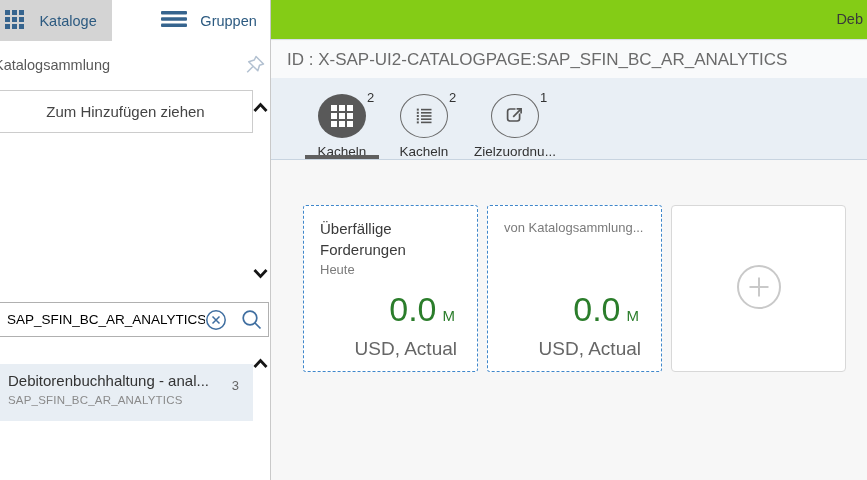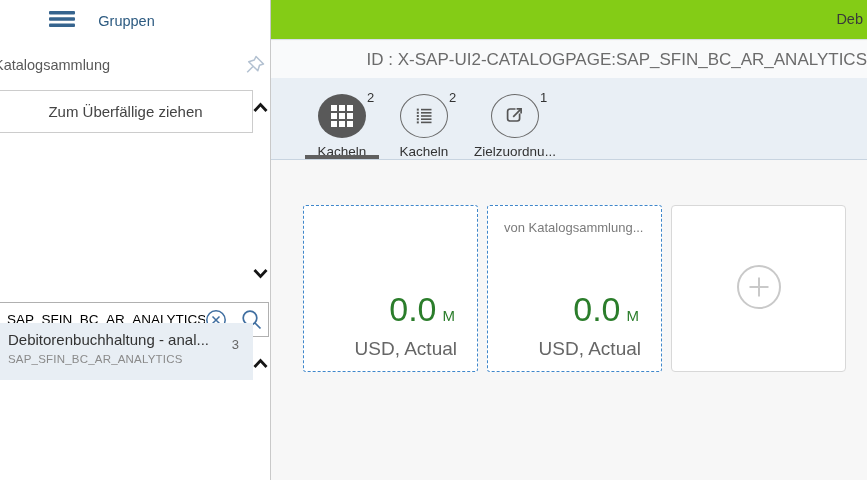--- a/index.html
+++ b/index.html
@@ -46,21 +46,21 @@
   }
   .sb-search input {
     border: none; outline: none; background: transparent; flex: 1;
     font-family: "Liberation Sans", sans-serif; font-size: 13.5px; color: #000;
     padding-left: 7px; min-width: 0;
   }
   .sb-search .icon-btn { width: 22px; height: 22px; flex: none; cursor: pointer; }
   .sb-search .icon-btn.clear { margin-right: 14px; }
   .sb-search .icon-btn.mag   { margin-right: 5px; }
   .catalog-item {
-    position: absolute; left: 0; top: 323px; width: 253px; height: 57px;
+    position: absolute; left: 0; top: 364px; width: 253px; height: 57px;
     background: #e8eef4; cursor: pointer; padding: 8px 4px 0 8px;
   }
   .catalog-item .ci-title {
     font-size: 15px; color: #333; white-space: nowrap; overflow: hidden; width: 218px;
   }
   .catalog-item .ci-sub {
     font-size: 11.5px; color: #8a8a8a; margin-top: 5px; letter-spacing: 0.2px;
     white-space: nowrap; overflow: hidden;
   }
   .catalog-item .ci-count {
@@ -70,21 +70,21 @@
   .main { position: absolute; left: 271px; top: 0; width: 596px; height: 480px; background: #f7f7f7; }
   .shellbar {
     position: absolute; left: 0; top: 0; width: 596px; height: 40px;
     background: #84cc16; border-bottom: 1px solid #d7dfe8;
   }
   .shellbar .shell-title {
     position: absolute; right: 4px; top: 11px; font-size: 14.5px; color: #3a3a3a; white-space: nowrap;
   }
   .page-id-bar {
     position: absolute; left: 0; top: 41px; width: 596px; height: 37px;
-    background: #f9fafb; display: flex; align-items: center; padding-left: 16px; justify-content: flex-end;
+    background: #f9fafb; display: flex; align-items: center; padding-left: 16px;
   }
   .page-id-text { font-size: 17px; color: #6b6b6b; white-space: nowrap; }
   .icon-tabbar {
     position: absolute; left: 0; top: 78px; width: 596px; height: 82px;
     background: #e9eff5; border-bottom: 1px solid #c8d4e0;
     display: flex; padding-left: 34px;
   }
   .icon-tab {
     width: 74px; margin-right: 8px; position: relative; cursor: pointer;
     display: flex; flex-direction: column; align-items: center; padding-top: 16px;
@@ -130,20 +130,38 @@
   .tile-footer {
     position: absolute; right: 20px; bottom: 11px; font-size: 19px; color: #666;
   }
 </style>
 </head>
 <body>
 
 <div class="sidebar">
 
   <div class="sb-tabbar">
+    <div class="sb-tab catalogs">
+      <span>
+        <svg width="19" height="19" viewBox="0 0 19 19">
+          <g fill="#36648e">
+            <rect x="0" y="0" width="5" height="5"></rect>
+              <rect x="7" y="0" width="5" height="5"></rect>
+              <rect x="14" y="0" width="5" height="5"></rect>
+            <rect x="0" y="7" width="5" height="5"></rect>
+              <rect x="7" y="7" width="5" height="5"></rect>
+              <rect x="14" y="7" width="5" height="5"></rect>
+            <rect x="0" y="14" width="5" height="5"></rect>
+              <rect x="7" y="14" width="5" height="5"></rect>
+              <rect x="14" y="14" width="5" height="5"></rect>
+          </g>
+        </svg>
+      </span>
+      <span class="sb-tab-label">Kataloge</span>
+    </div>
     <div class="sb-tab groups">
       <span>
         <svg width="26" height="18" viewBox="0 0 26 18">
           <g fill="#36648e">
             <rect x="0" y="1" width="26" height="3.4" rx="1"></rect>
             <rect x="0" y="7.3" width="26" height="3.4" rx="1"></rect>
             <rect x="0" y="13.6" width="26" height="3.4" rx="1"></rect>
           </g>
         </svg>
       </span>
@@ -157,21 +175,21 @@
       <svg width="24" height="24" viewBox="0 0 24 24">
         <g stroke="#b3c1d1" stroke-width="1.5" fill="none" stroke-linejoin="round">
           <path d="M13 3.5 L20.5 11 L16.5 12.2 L14.8 17.8 L5.7 8.7 L11.3 7 Z"></path>
           <path d="M10 13.5 L4.2 19.3"></path>
         </g>
       </svg>
     </span>
   </div>
 
   <div class="drop-box">
-    <span>Zum Überfällige ziehen</span>
+    <span>Zum Hinzufügen ziehen</span>
   </div>
 
   <span class="scroll-arrow up1">
     <svg width="17" height="16" viewBox="0 0 17 16">
       <polyline points="2.5,11 8.5,4.5 14.5,11" fill="none" stroke="#151515" stroke-width="2.8"></polyline>
     </svg>
   </span>
   <span class="scroll-arrow down1">
     <svg width="17" height="16" viewBox="0 0 17 16">
       <polyline points="2.5,5 8.5,11.5 14.5,5" fill="none" stroke="#151515" stroke-width="2.8"></polyline>
@@ -277,20 +295,24 @@
       <span class="it-count">1</span>
       <span class="it-label">Zielzuordnu...</span>
     </div>
 
     <div class="it-underline"></div>
   </div>
 
   <div class="tiles">
 
     <div class="tile kpi">
+      <div class="tile-header">
+        <div class="tile-title">Überfällige Forderungen</div>
+        <div class="tile-subtitle">Heute</div>
+      </div>
       <div class="tile-kpi-row">
         <span class="tile-value">0.0</span><span class="tile-unit">M</span>
       </div>
       <div class="tile-footer">USD, Actual</div>
     </div>
 
     <div class="tile kpi">
       <div class="tile-header">
         <div class="tile-subtitle">von Katalogsammlung...</div>
       </div>

